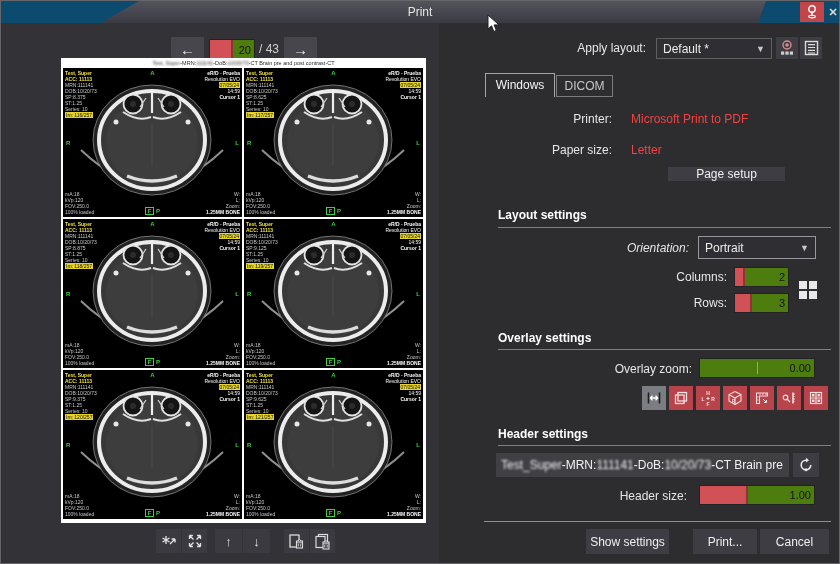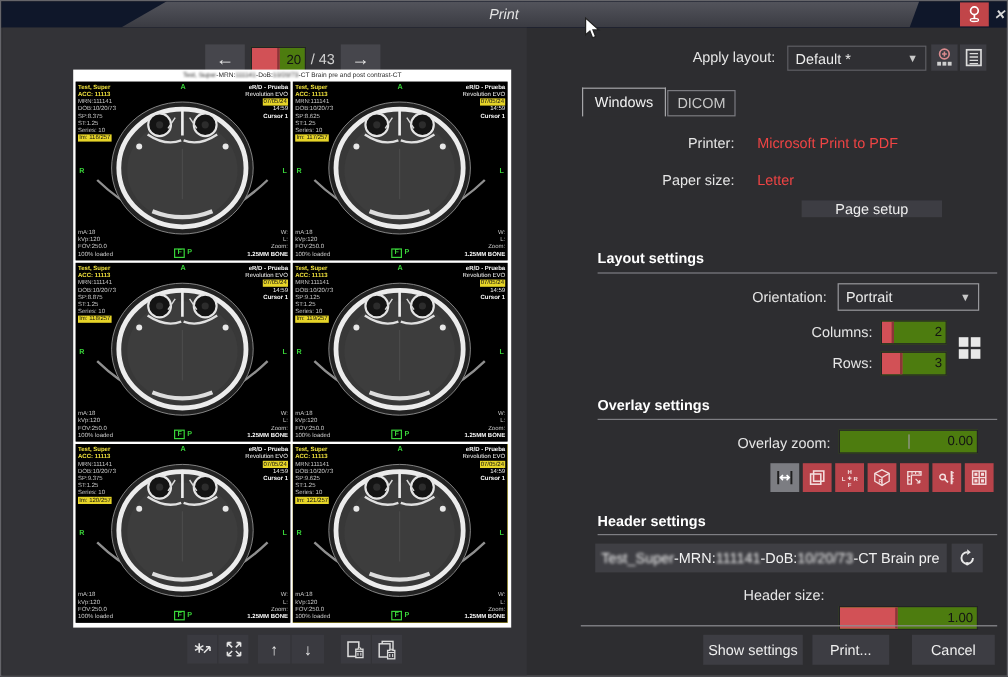--- a/index.html
+++ b/index.html
@@ -3,21 +3,21 @@
 <meta charset="utf-8">
 <style>
   * { margin:0; padding:0; box-sizing:border-box; }
   html,body { background:#1b1b1d; }
   body { font-family:"Liberation Sans", sans-serif; }
   #window {
     position:relative; width:840px; height:564px;
     background:#2d2d30; border:1px solid #65656a; overflow:hidden;
   }
   
-  #titlebar { position:absolute; left:0; top:0; width:100%; height:22px; background:#0f172a;font-style:italic; }
+  #titlebar { position:absolute; left:0; top:0; width:100%; height:22px; background:#0c4a6e; }
   #title-strip {
     position:absolute; left:100px; top:0; width:665px; height:22px;
     background:linear-gradient(#53545c,#3a3b42);
     clip-path:polygon(38px 0,100% 0,calc(100% - 8px) 100%,0 100%);
   }
   #window-title { position:absolute; left:0; right:0; top:4px; text-align:center;
     color:#e4e4e4; font-size:12px; }
   .tb-btn { position:absolute; display:flex; align-items:center; justify-content:center; cursor:default; }
   #pin-btn { left:799px; top:1px; width:24px; height:20px; background:#c14549; }
   #close-btn { left:824px; top:1px; width:16px; height:20px; color:#d8d8d8; font-size:11px; font-weight:bold; }
@@ -523,21 +523,21 @@
   <div id="tab-dicom" class="tab">DICOM</div>
 
   <div class="rlabel" style="right:227px;top:111px;">Printer:</div>
   <div class="vlabel" style="left:630px;top:111px;">Microsoft Print to PDF</div>
   <div class="rlabel" style="right:227px;top:142px;margin-left:20px;">Paper size:</div>
   <div class="vlabel" style="left:630px;top:142px;">Letter</div>
   <div class="btn" style="left:667px;top:166px;width:117px;height:14px;">Page setup</div>
 
   <div class="sect" style="left:497px;top:207px;">Layout settings</div>
   <div class="sline" style="left:497px;top:226px;width:333px;"></div>
-  <div class="rlabel" style="right:150px;top:240px;">Orientation:</div>
+  <div class="rlabel" style="right:150px;top:240px;font-style:italic;">Orientation:</div>
   <div class="dd" style="left:697px;top:235px;width:118px;height:23px;border-color:#98989c;">
     <span>Portrait</span>
     <span class="chev">▼</span>
   </div>
   <div class="rlabel" style="right:112px;top:269px;">Columns:</div>
   <div class="spin" style="left:733px;top:266px;width:55px;height:20px;">
     <div class="fill" style="width:18%;"></div>
     <div class="val">2</div>
   </div>
   <div class="rlabel" style="right:112px;top:295px;">Rows:</div>
@@ -627,26 +627,26 @@
       <span>-CT Brain pre</span>
   </div>
   <div class="iconbtn" style="left:792px;top:452px;width:26px;height:24px;">
     <svg width="16" height="16" viewBox="0 0 16 16">
       <path d="M12.8 8 A4.8 4.8 0 1 1 8 3.2" fill="none" stroke="#e8e8e8" stroke-width="1.6"></path>
       <path d="M8 0.8 L11 3.2 L8 5.6 Z" fill="#e8e8e8"></path>
       <circle cx="8" cy="12.8" r="1.5" fill="#e8e8e8"></circle>
     </svg>
   </div>
   <div class="rlabel" style="right:152px;top:488px;">Header size:</div>
-  <div class="spin" style="left:698px;top:484px;width:116px;height:20px;margin-top:20px;">
+  <div class="spin" style="left:698px;top:484px;width:116px;height:20px;">
     <div class="fill" style="width:42%;"></div>
     <div class="val">1.00</div>
   </div>
 
   <div class="sline" style="left:483px;top:520px;width:347px;background:#8e8e93;"></div>
   <div class="btn" style="left:585px;top:528px;width:83px;height:25px;">Show settings</div>
-  <div class="btn" style="left:676px;top:528px;width:64px;height:25px;">Print...</div>
+  <div class="btn" style="left:692px;top:528px;width:64px;height:25px;">Print...</div>
   <div class="btn" style="left:759px;top:528px;width:69px;height:25px;">Cancel</div>
 
   <svg id="mouse-cursor" width="14" height="20" viewBox="0 0 14 20">
     <polygon points="1,1 1,15 4.6,11.8 6.8,17.5 9.3,16.4 7.1,10.9 12,10.9" fill="#fff" stroke="#222" stroke-width="1"></polygon>
   </svg>
 </div>
 
 </body></html>

